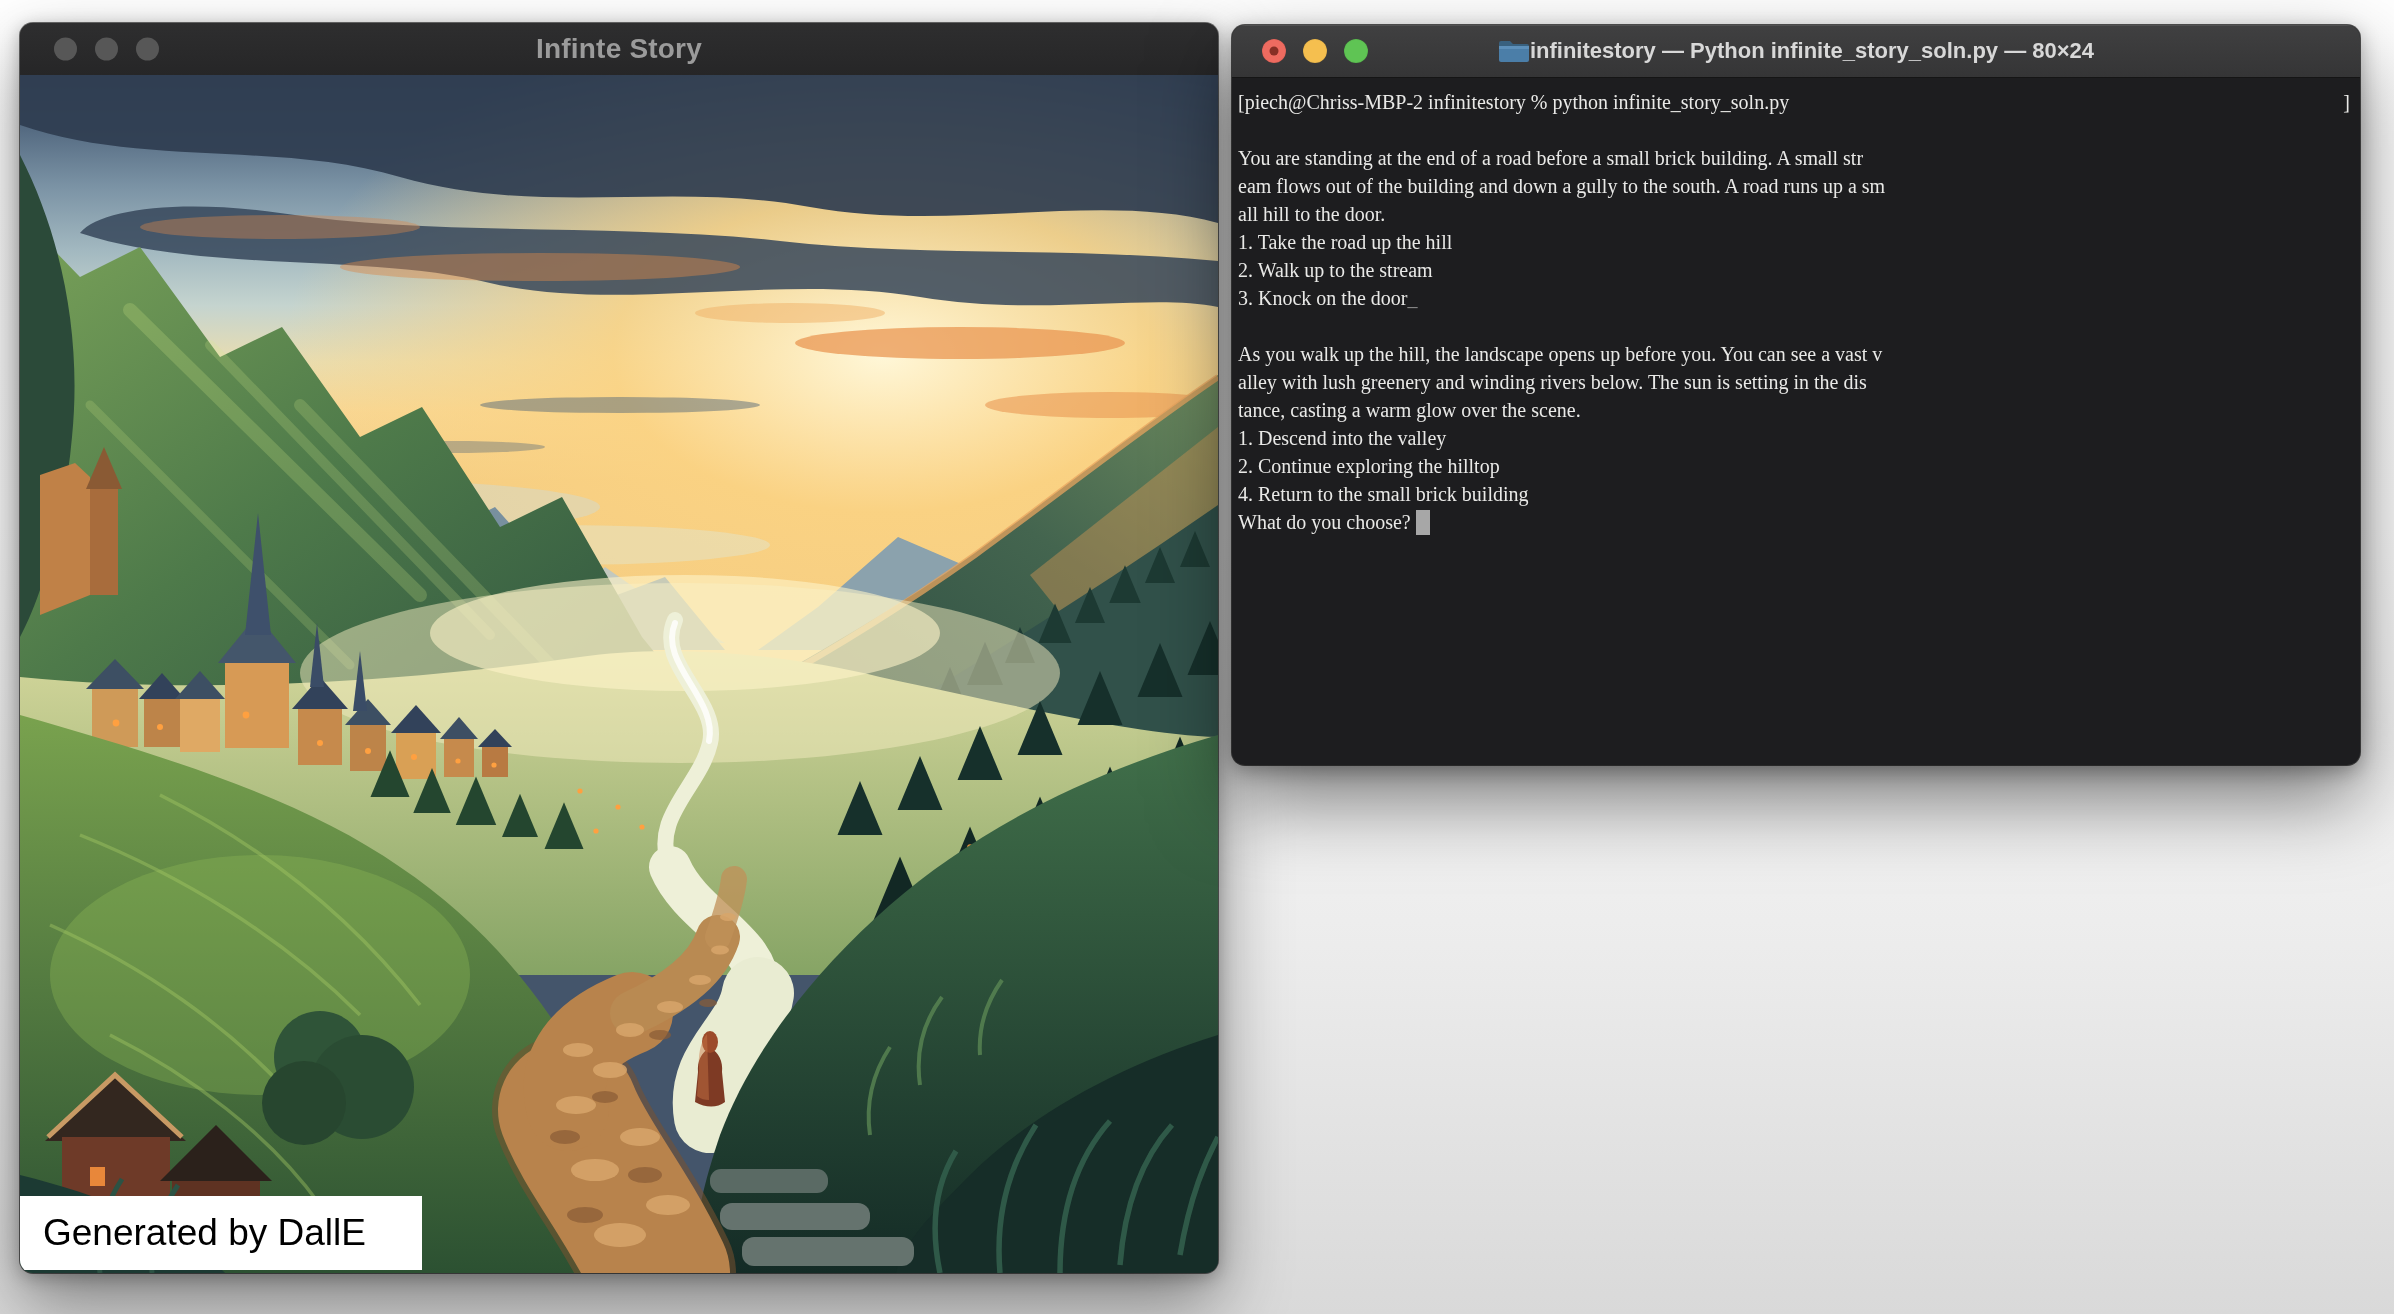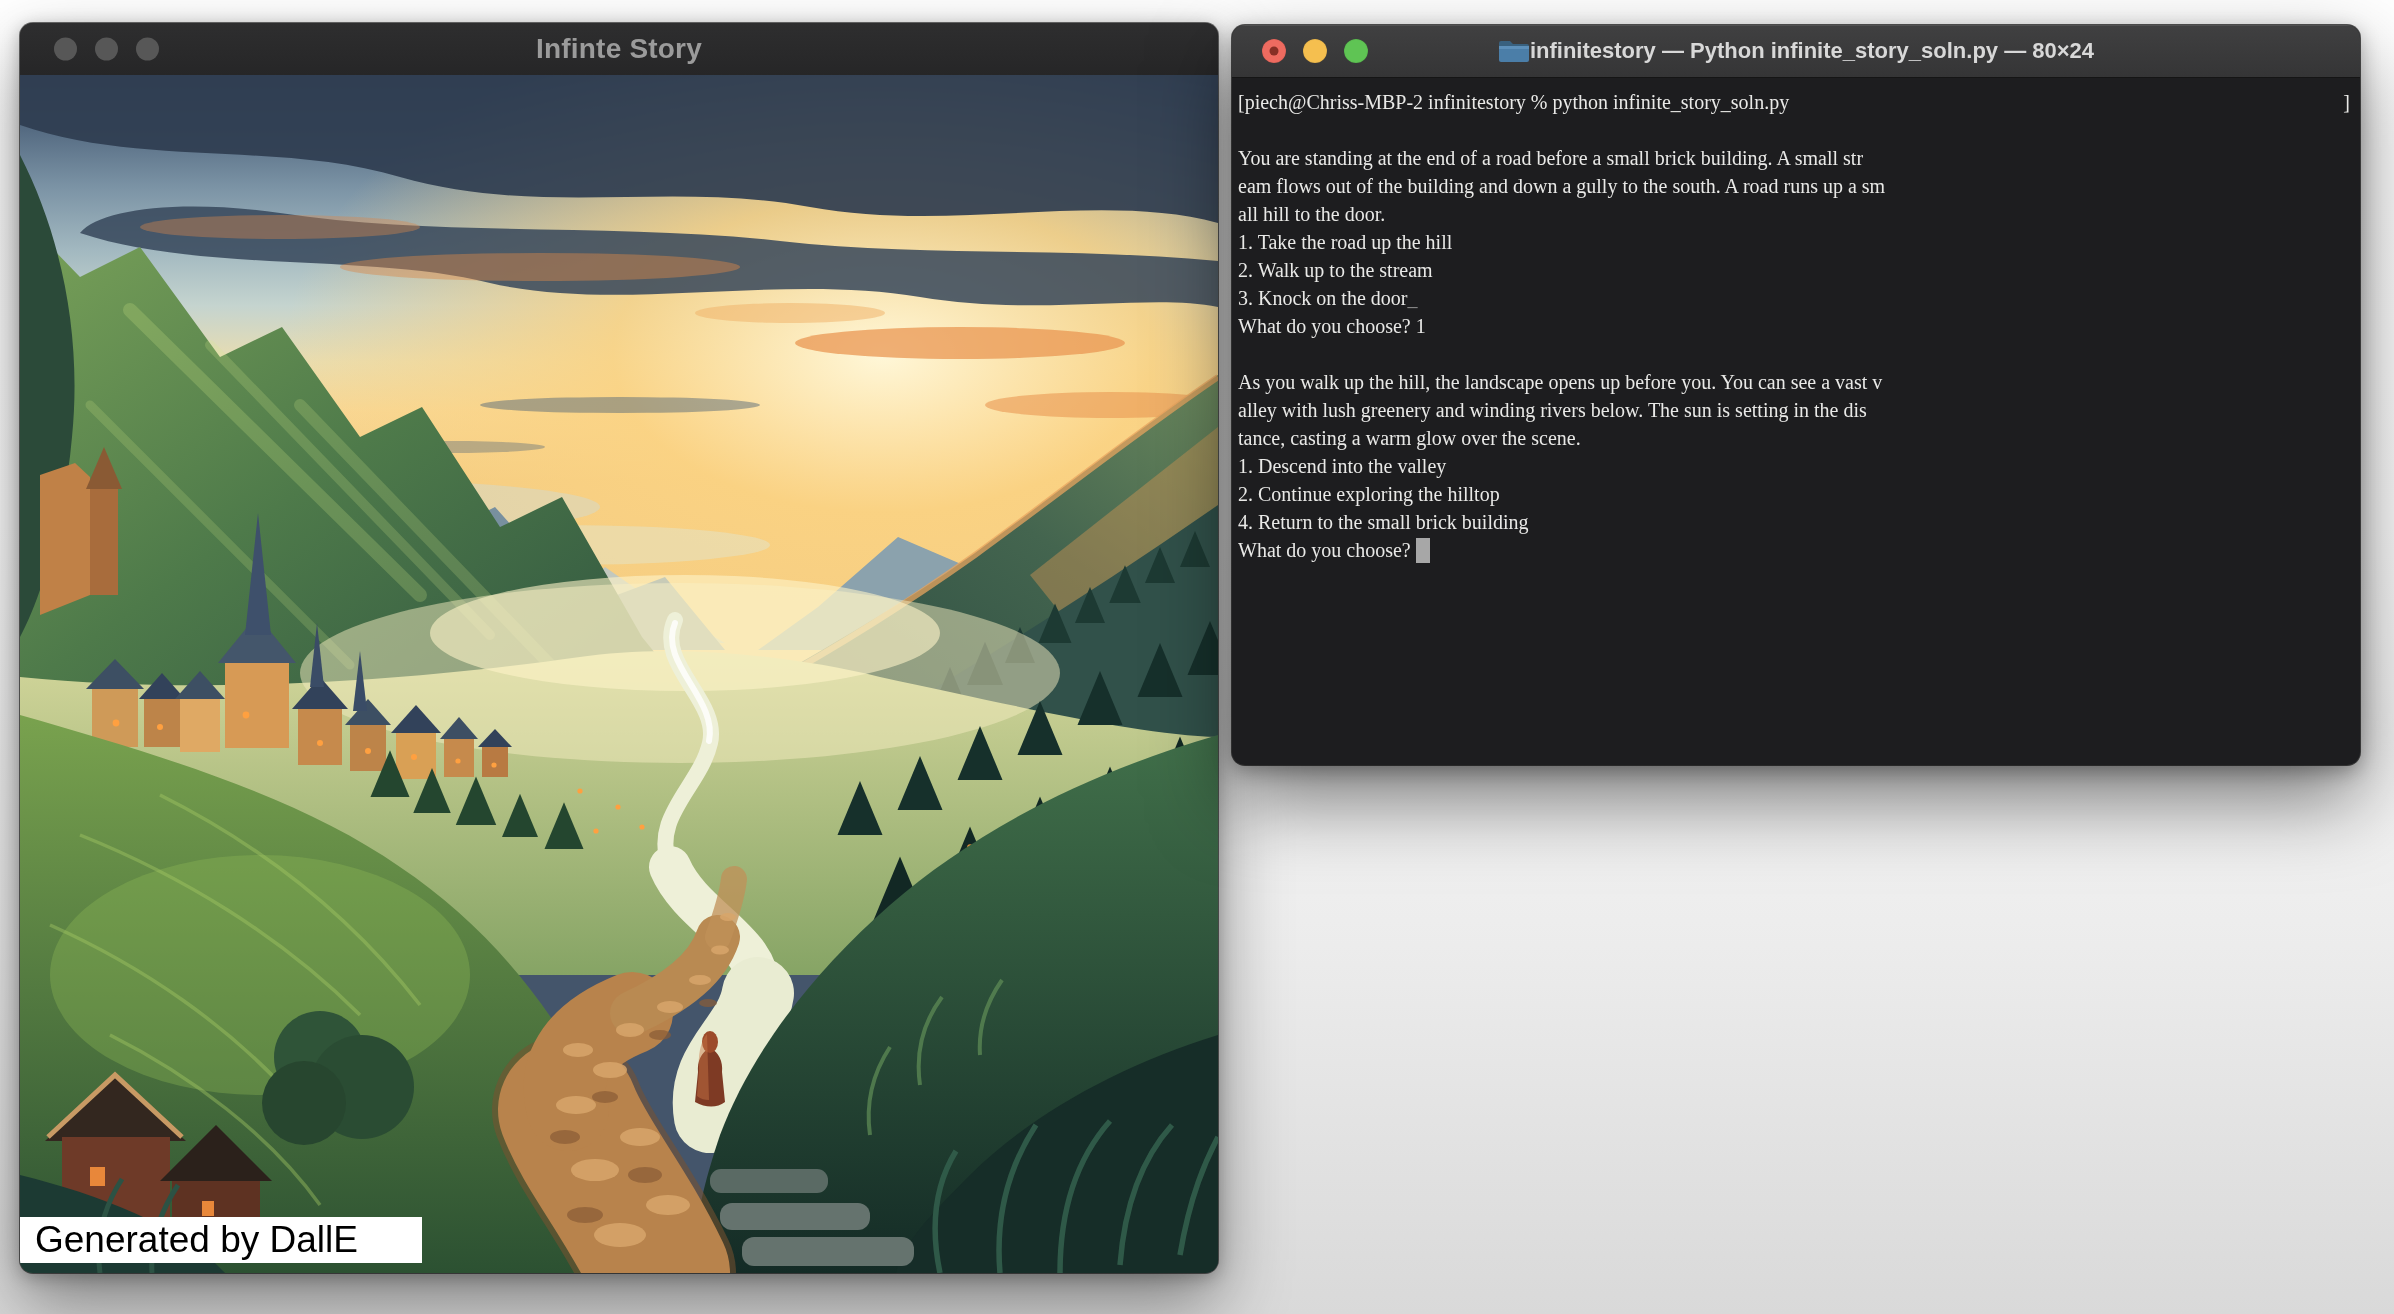--- a/index.html
+++ b/index.html
@@ -14,22 +14,22 @@
   
   #img-window { left:20px; top:23px; width:1198px; height:1250px; background:#262627; }
   #img-titlebar { height:52px; background:linear-gradient(#2e2e2f,#262627); position:relative;
     display:flex; align-items:center; justify-content:center; }
   #img-titlebar .title { color:#9b9b9b; font-weight:bold; font-size:28px; letter-spacing:.2px; }
   .dots { position:absolute; left:34px; top:50%; transform:translateY(-50%); display:flex; gap:18px; }
   .dot { width:23px; height:23px; border-radius:50%; }
   .dot.inactive { background:#575757; }
   #artwork-box { width:1198px; height:1198px; position:relative; background:#44556b; }
   #artwork-box svg { display:block; }
-  #caption { position:absolute; left:0; bottom:10px; width:402px; height:46px; background:#ffffff;
-    display:flex; align-items:center; padding-left:15px; color:#000; font-size:37px; }
+  #caption { position:absolute; left:0; bottom:3px; width:402px; height:74px; background:#ffffff;
+    display:flex; align-items:center; padding-left:23px; color:#000; font-size:37px; }
   
   #term-window { left:1232px; top:25px; width:1128px; height:740px; background:#1d1d1f;
     box-shadow:0 34px 80px rgba(0,0,0,.5), 0 6px 20px rgba(0,0,0,.3), 0 0 0 1px rgba(0,0,0,.65); }
   #term-titlebar { height:53px; background:linear-gradient(#404041,#353536); border-bottom:1px solid #151515;
     position:relative; display:flex; align-items:center; justify-content:center;
     box-shadow:inset 0 1px 0 rgba(255,255,255,.09); }
   #term-titlebar .title { color:#d8d8d8; font-weight:bold; font-size:22px; display:flex; align-items:center; }
   .tl { width:24px; height:24px; border-radius:50%; position:relative; box-shadow:inset 0 0 1px rgba(0,0,0,.35); }
   .tl-close { background:#ee6b60; }
   .tl-close::after { content:""; position:absolute; left:50%; top:50%; width:9px; height:9px;
@@ -351,21 +351,20 @@
   <div id="term-screen">
     <div>
         <div class="tline"><span>[piech@Chriss-MBP-2 infinitestory % python infinite_story_soln.py</span><span class="rbracket">]</span></div>
         <div class="tline"><span></span></div>
         <div class="tline"><span>You are standing at the end of a road before a small brick building. A small str</span></div>
         <div class="tline"><span>eam flows out of the building and down a gully to the south. A road runs up a sm</span></div>
         <div class="tline"><span>all hill to the door.</span></div>
         <div class="tline"><span>1. Take the road up the hill</span></div>
         <div class="tline"><span>2. Walk up to the stream</span></div>
         <div class="tline"><span>3. Knock on the door</span><span class="dim">_</span></div>
-        <div class="tline"><span>What do you choose? 1</span></div>
         <div class="tline"><span></span></div>
         <div class="tline"><span>As you walk up the hill, the landscape opens up before you. You can see a vast v</span></div>
         <div class="tline"><span>alley with lush greenery and winding rivers below. The sun is setting in the dis</span></div>
         <div class="tline"><span>tance, casting a warm glow over the scene.</span></div>
         <div class="tline"><span>1. Descend into the valley</span></div>
         <div class="tline"><span>2. Continue exploring the hilltop</span></div>
         <div class="tline"><span>4. Return to the small brick building</span></div>
         <div class="tline"><span>What do you choose? </span><span class="cursor"></span></div>
       </div>
   </div>

